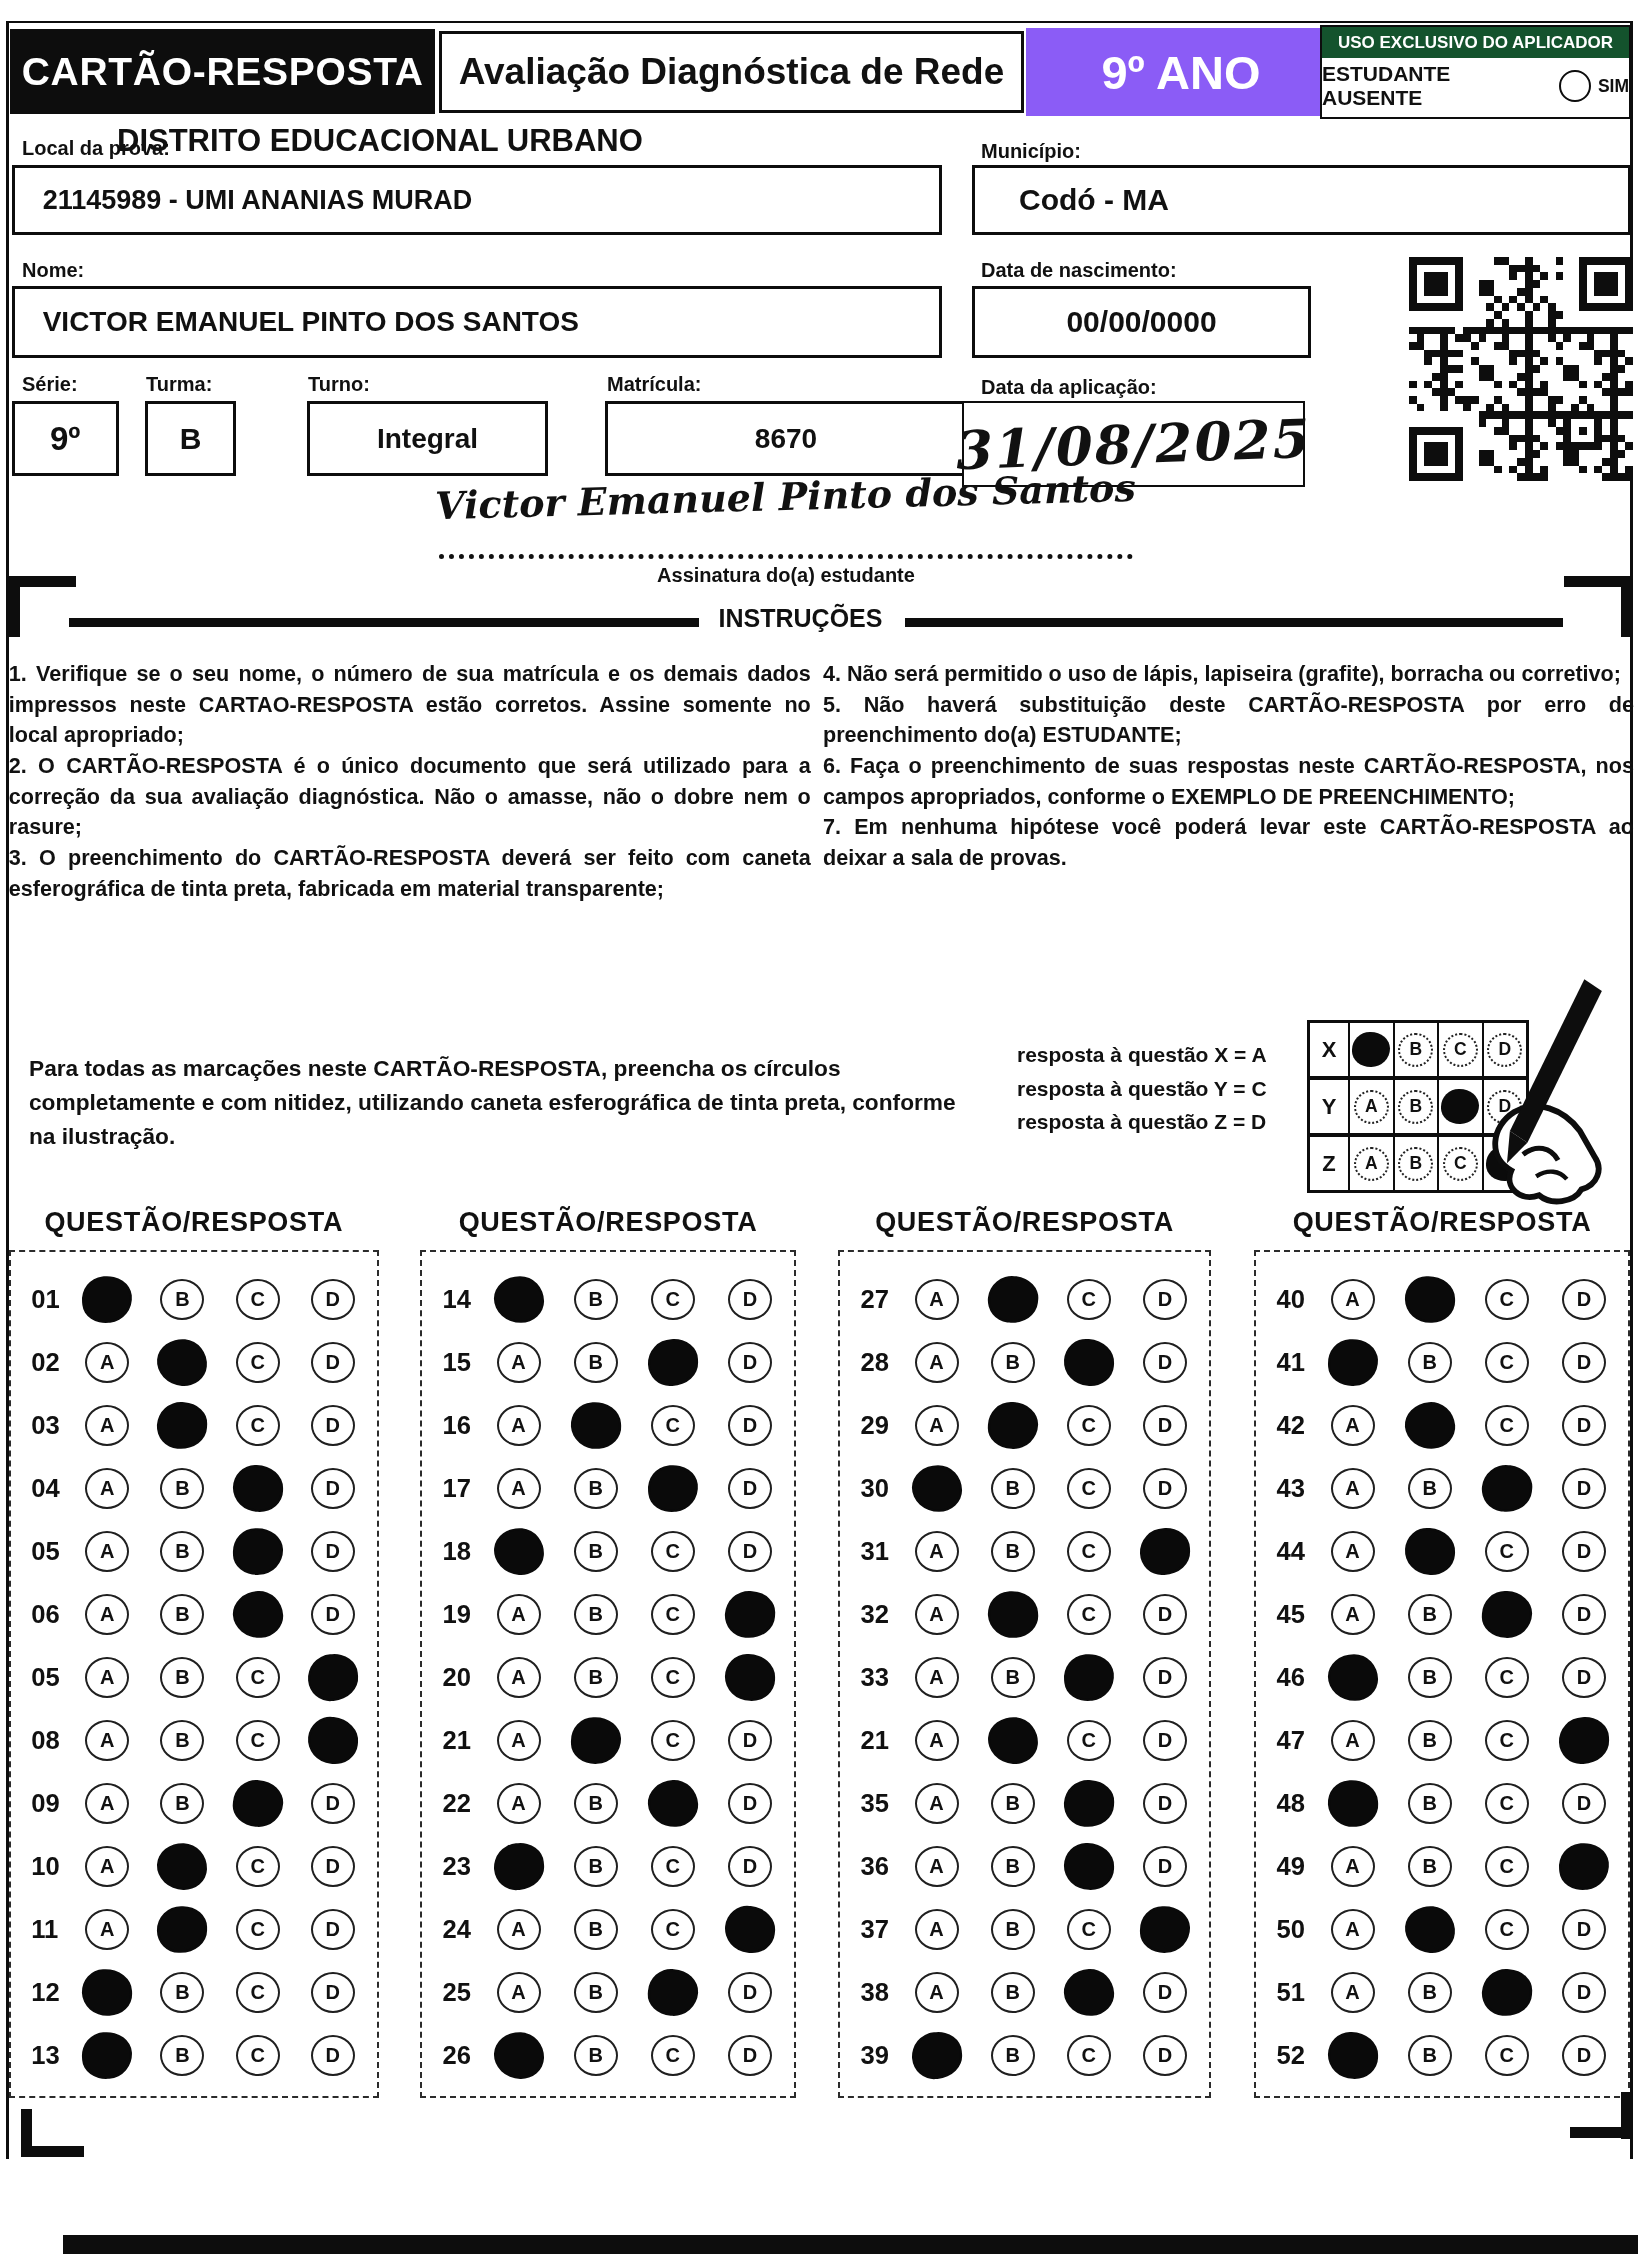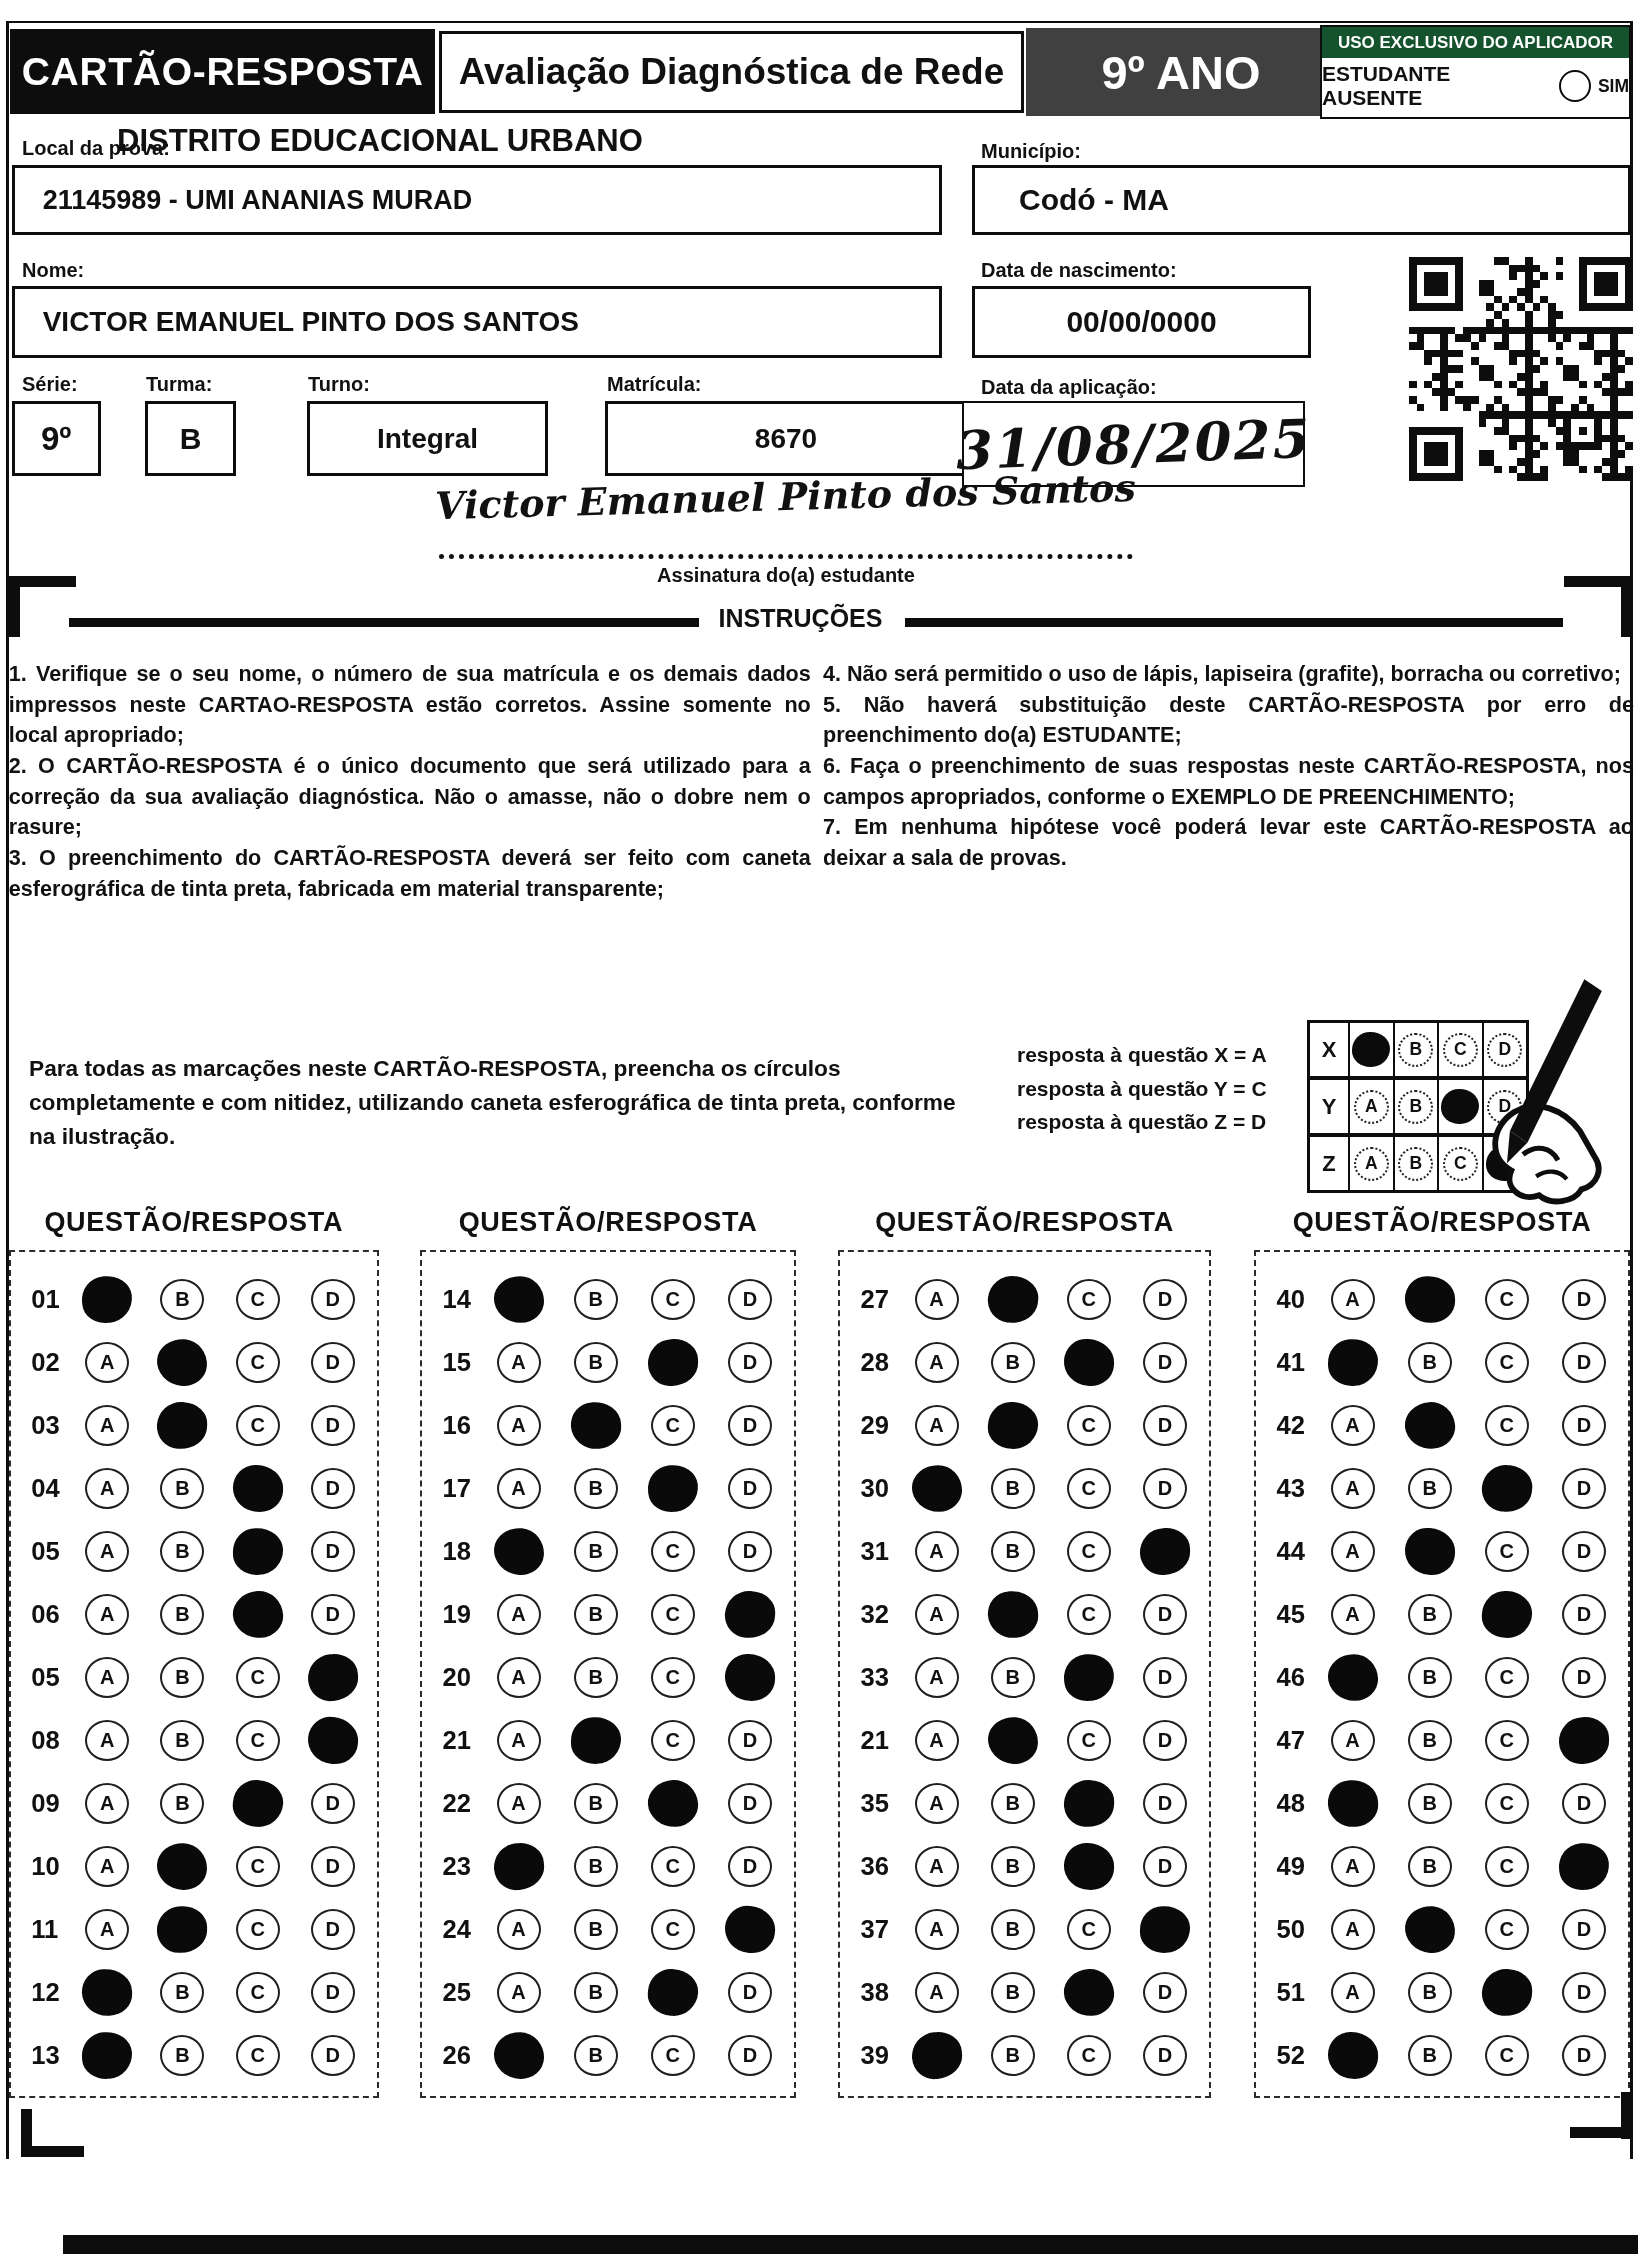--- a/index.html
+++ b/index.html
@@ -7,41 +7,41 @@
         font-family:"Liberation Sans", sans-serif;color:#111;overflow:hidden;}
   .abs{position:absolute;}
   .bar{position:absolute;background:#0d0d0d;}
   .center{display:flex;align-items:center;justify-content:center;}
 
   
   .hdr-card{left:10.2px;top:29px;width:425px;height:85px;background:#0d0d0d;color:#fff;
             font-size:39px;font-weight:bold;letter-spacing:0.7px;}
   .hdr-exam{left:439px;top:31px;width:585px;height:82px;border:3.7px solid #0d0d0d;
             font-size:37px;font-weight:bold;box-sizing:border-box;background:#fff;}
-  .hdr-grade{left:1026px;top:28px;width:310px;height:88px;background:#404040;color:#fff;
+  .hdr-grade{left:1026px;top:28px;width:310px;height:88px;background:#8b5cf6;color:#fff;
             font-size:47px;font-weight:bold;}
   .hdr-apl{left:1320px;top:25px;width:311px;height:94px;border:2.9px solid #0d0d0d;box-sizing:border-box;background:#fff;}
   .apl-head{background:#14532d;color:#fff;height:31px;font-size:17px;font-weight:bold;display:flex;align-items:center;justify-content:center;}
   .apl-body{height:56px;display:flex;align-items:center;justify-content:center;gap:7.3px;}
   .apl-label{font-size:21px;font-weight:bold;}
   .apl-circle{width:32px;height:32px;border:2.9px solid #0d0d0d;border-radius:50%;box-sizing:border-box;}
   .apl-sim{font-size:17.5px;font-weight:bold;}
 
   
   .lbl{position:absolute;font-weight:bold;font-size:20px;}
   .field{position:absolute;border:3.7px solid #0d0d0d;box-sizing:border-box;display:flex;align-items:center;
          font-weight:bold;background:#fff;}
   .hand{font-family:"DejaVu Serif", serif;font-style:italic;font-weight:bold;}
 
   #district{left:117px;top:123px;width:731px;text-align:left;font-size:31px;font-weight:bold;}
   #fSchool{left:11.7px;top:165px;width:930px;height:70px;padding-left:28px;font-size:27px;}
   #fMunicipio{left:972px;top:165px;width:659px;height:70px;padding-left:44px;font-size:30px;}
   #fNome{left:11.7px;top:286px;width:930px;height:72px;padding-left:28px;font-size:28px;}
   #fNasc{left:972px;top:286px;width:339px;height:72px;justify-content:center;font-size:30px;}
-  #fSerie{left:11.7px;top:401px;width:89px;height:75px;justify-content:center;font-size:33px;}
+  #fSerie{left:11.7px;top:401px;width:107px;height:75px;justify-content:center;font-size:33px;}
   #fTurma{left:145px;top:401px;width:91px;height:75px;justify-content:center;font-size:30px;}
   #fTurno{left:307px;top:401px;width:241px;height:75px;justify-content:center;font-size:28px;}
   #fMatricula{left:605px;top:401px;width:362px;height:75px;justify-content:center;font-size:28px;}
   #fAplicacao{left:962px;top:401px;width:343px;height:86px;border-width:2.9px;justify-content:center;overflow:visible;}
   #aplDate{font-size:53px;transform:rotate(-2deg);letter-spacing:2.2px;white-space:nowrap;}
 
   #qr{left:1409px;top:257px;}
 
   #sigText{left:431px;top:474px;width:709px;text-align:center;font-size:38px;transform:rotate(-1.5deg);white-space:nowrap;}
   #sigLine{left:439px;top:512px;width:694px;height:42px;border-bottom:5.1px dotted #111;}

